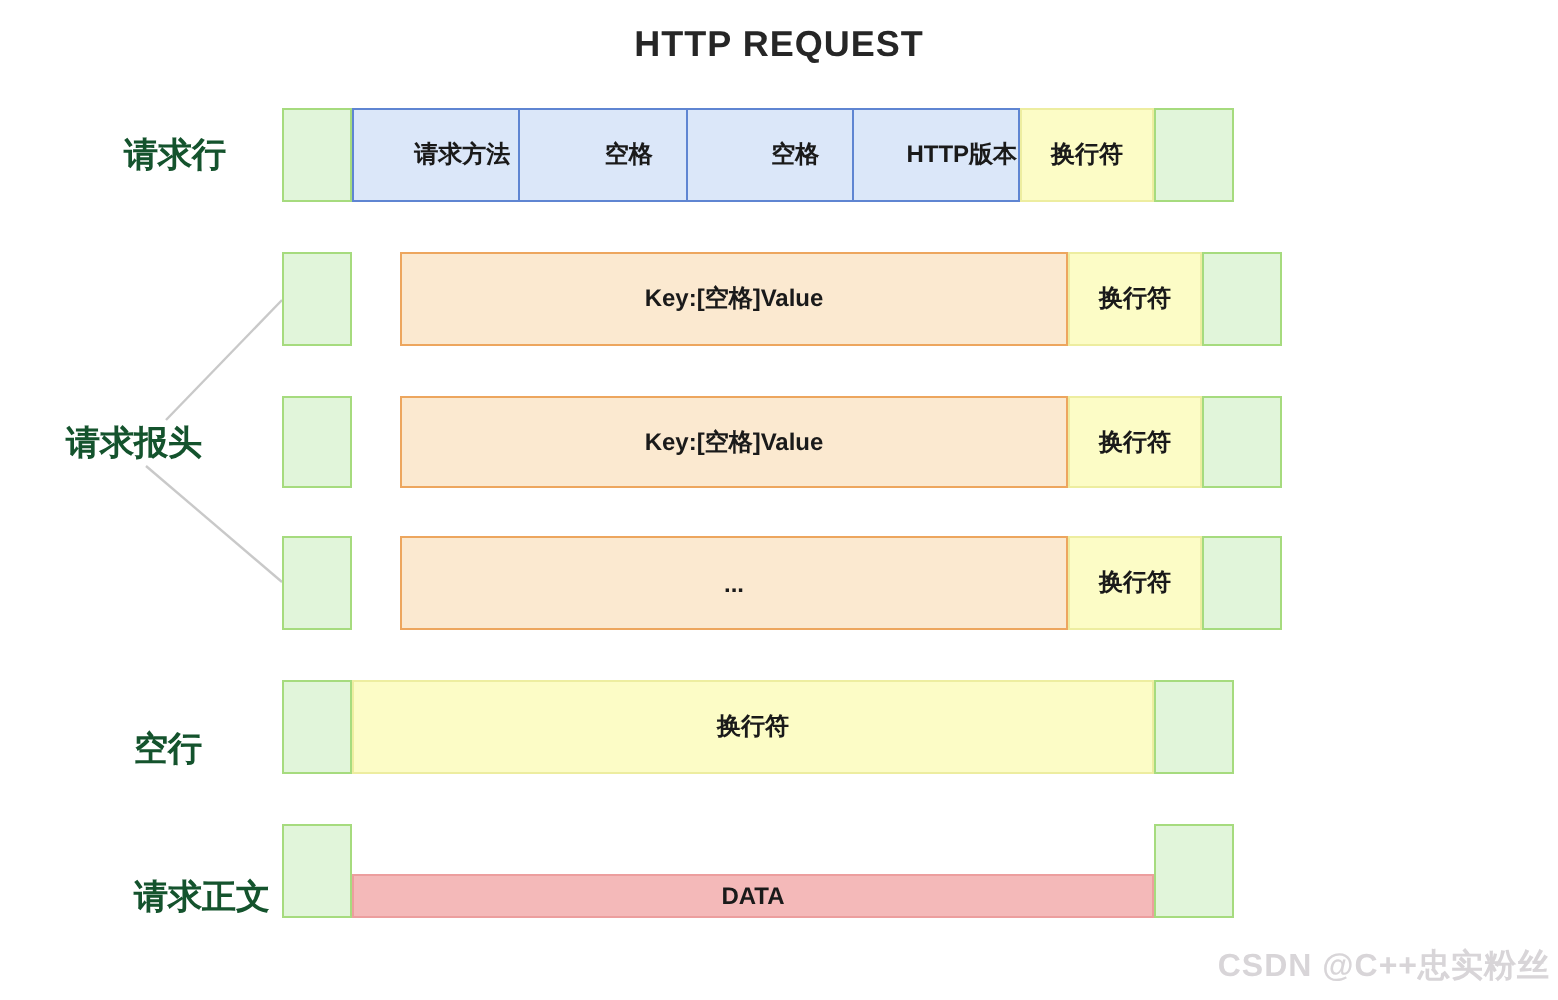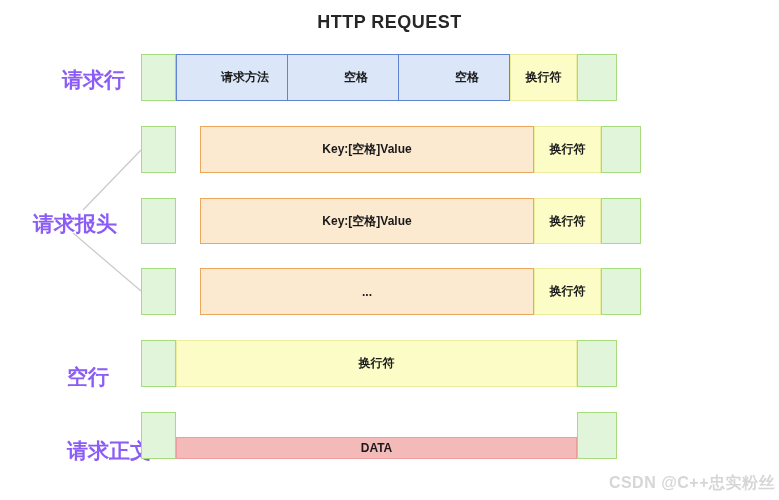--- a/index.html
+++ b/index.html
@@ -4,21 +4,21 @@
 <style>
   html,body{margin:0;padding:0;}
   body{font-family:"Liberation Sans","DejaVu Sans",sans-serif;background:#ffffff;}
   .canvas{position:relative;width:779px;height:500px;background:#fff;overflow:hidden;}
 
   .title{position:absolute;left:0;top:12px;width:100%;text-align:center;
          font-size:18px;font-weight:bold;color:#262626;letter-spacing:.5px;}
 
   .connectors{position:absolute;left:0;top:0;width:779px;height:500px;pointer-events:none;}
 
-  .row-label{position:absolute;font-size:21px;font-weight:bold;color:#8b5cf6;white-space:nowrap;}
+  .row-label{position:absolute;font-size:17px;font-weight:bold;color:#14532d;white-space:nowrap;}
 
   .row{position:absolute;left:141px;width:476px;height:47px;display:flex;align-items:stretch;}
   .box{box-sizing:border-box;display:flex;align-items:center;justify-content:center;
        font-size:12px;font-weight:bold;color:#1a1a1a;white-space:nowrap;}
   .cap{width:35px;flex:0 0 35px;background:var(--green-fill);border:1px solid var(--green-border);}
   .cap.right{width:40px;flex:0 0 40px;}
   .mid{flex:0 0 334px;}
   .blue-cell{flex:1 1 0;background:var(--blue-fill);border:1.5px solid var(--blue-border);padding-left:26px;}
   .blue-cell + .blue-cell{border-left:none;}
   .blue-group{flex:0 0 334px;display:flex;}
@@ -46,20 +46,21 @@
   <div class="row-label" style="left:33px;top:210px">请求报头</div>
   <div class="row-label" style="left:67px;top:363px">空行</div>
   <div class="row-label" style="left:67px;top:437px">请求正文</div>
 
   <div class="row" style="top:54px">
     <div class="box cap"></div>
     <div class="blue-group">
       <div class="box blue-cell">请求方法</div>
       <div class="box blue-cell">空格</div>
       <div class="box blue-cell">空格</div>
+      <div class="box blue-cell">HTTP版本</div>
     </div>
     <div class="box yellow">换行符</div>
     <div class="box cap right"></div>
   </div>
 
   <div class="row" style="top:126px">
     <div class="box cap"></div>
     <div class="box mid orange">Key:[空格]Value</div>
     <div class="box yellow">换行符</div>
     <div class="box cap right"></div>

